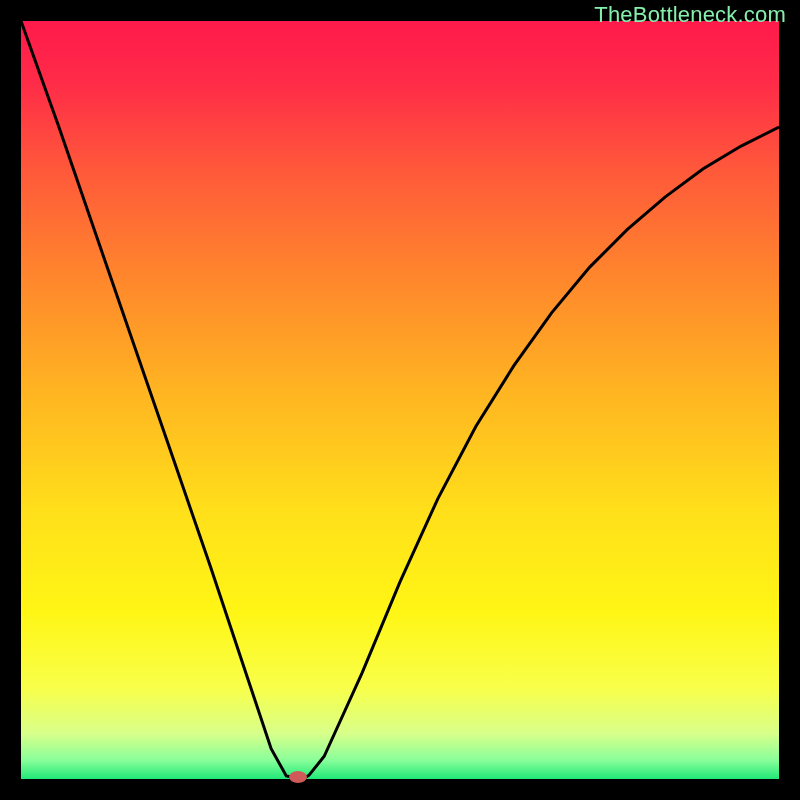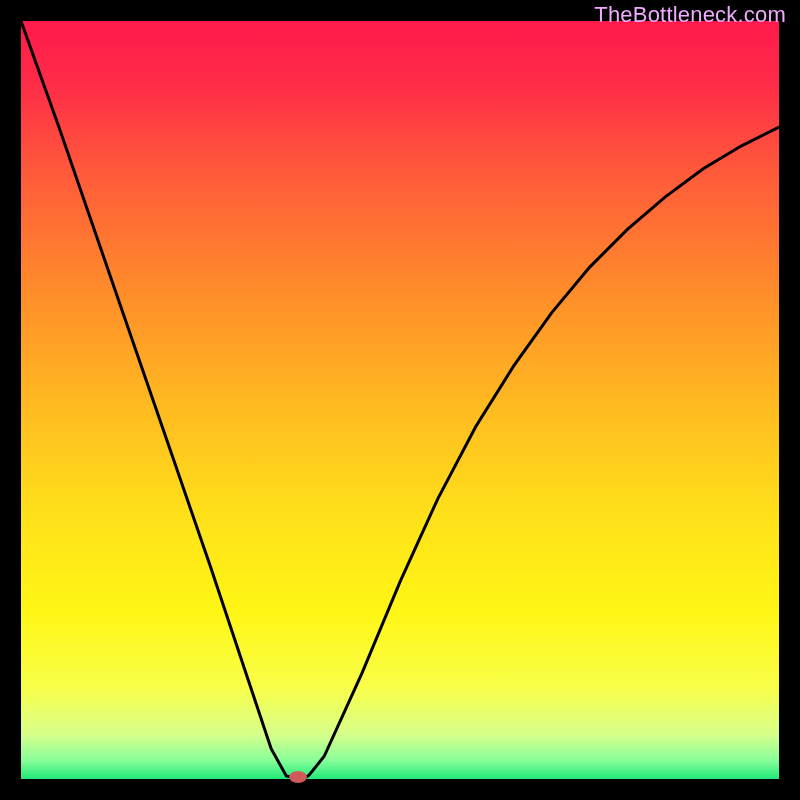--- a/index.html
+++ b/index.html
@@ -7,21 +7,21 @@
     width: 800px;
     height: 800px;
     background: #000;
     position: relative;
     font-family: Arial, Helvetica, sans-serif;
   }
   .watermark {
     position: absolute;
     top: 2px;
     right: 14px;
-    color: #f0abfc;
+    color: #86efac;
     font-size: 22px;
     font-weight: 400;
     z-index: 10;
     letter-spacing: 0.2px;
   }
   .frame {
     position: absolute;
     left: 21px;
     top: 21px;
     width: 758px;

